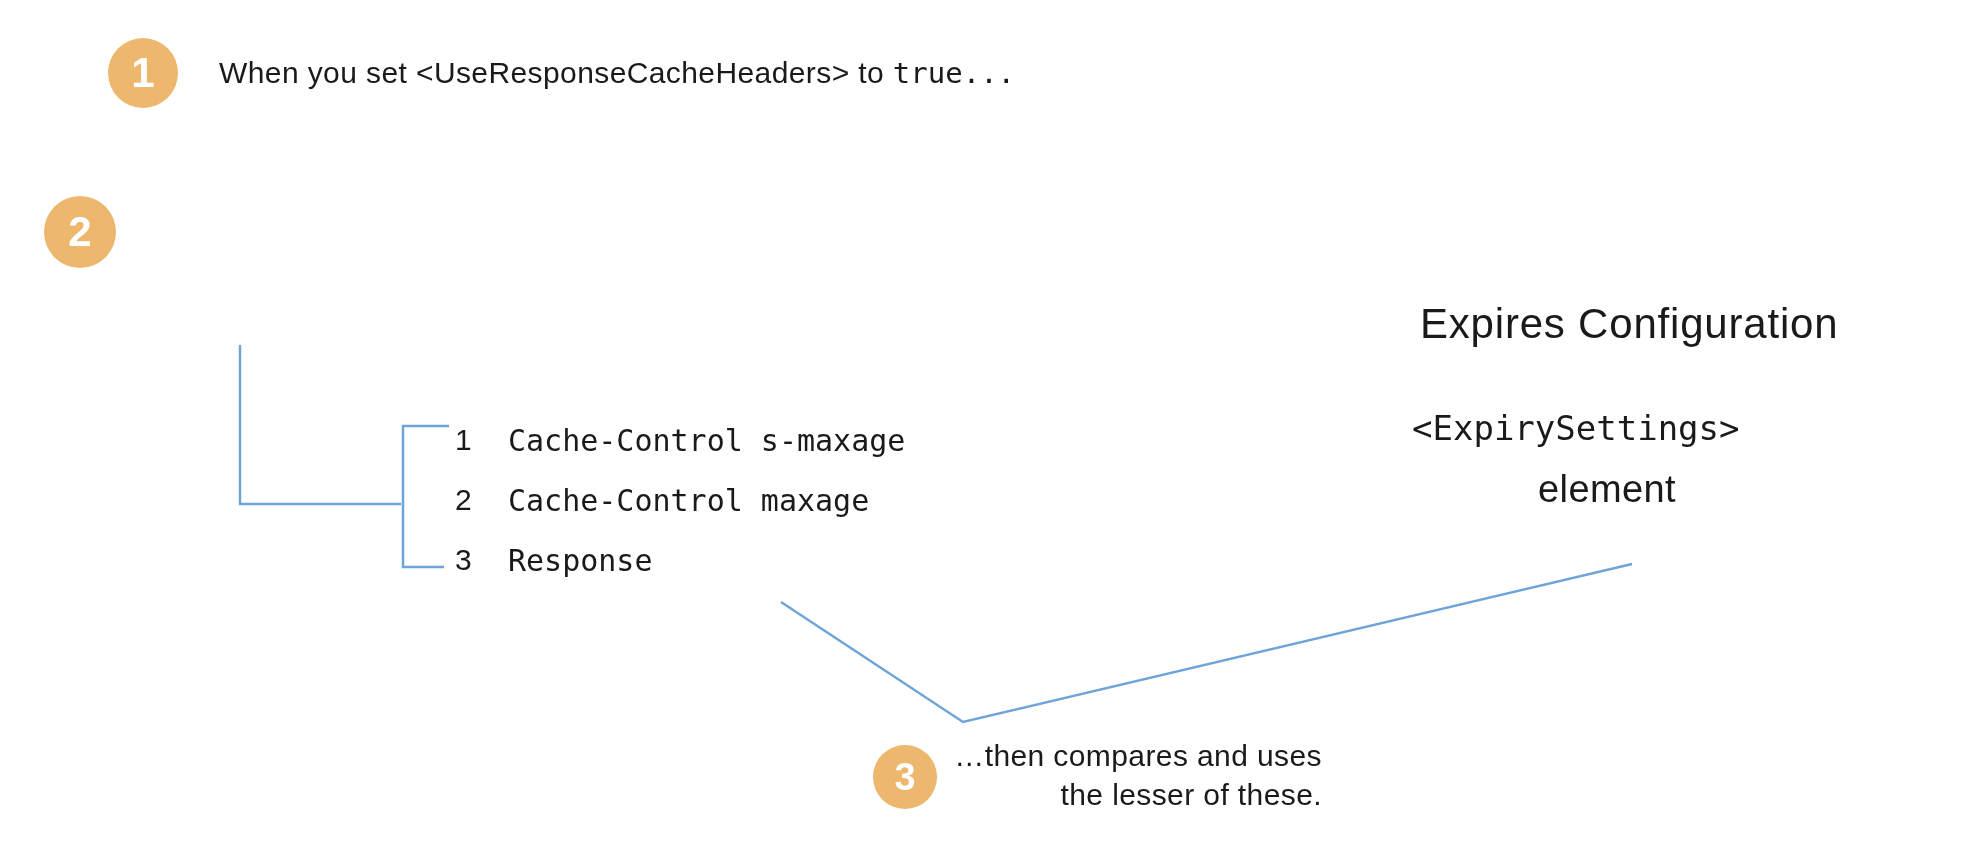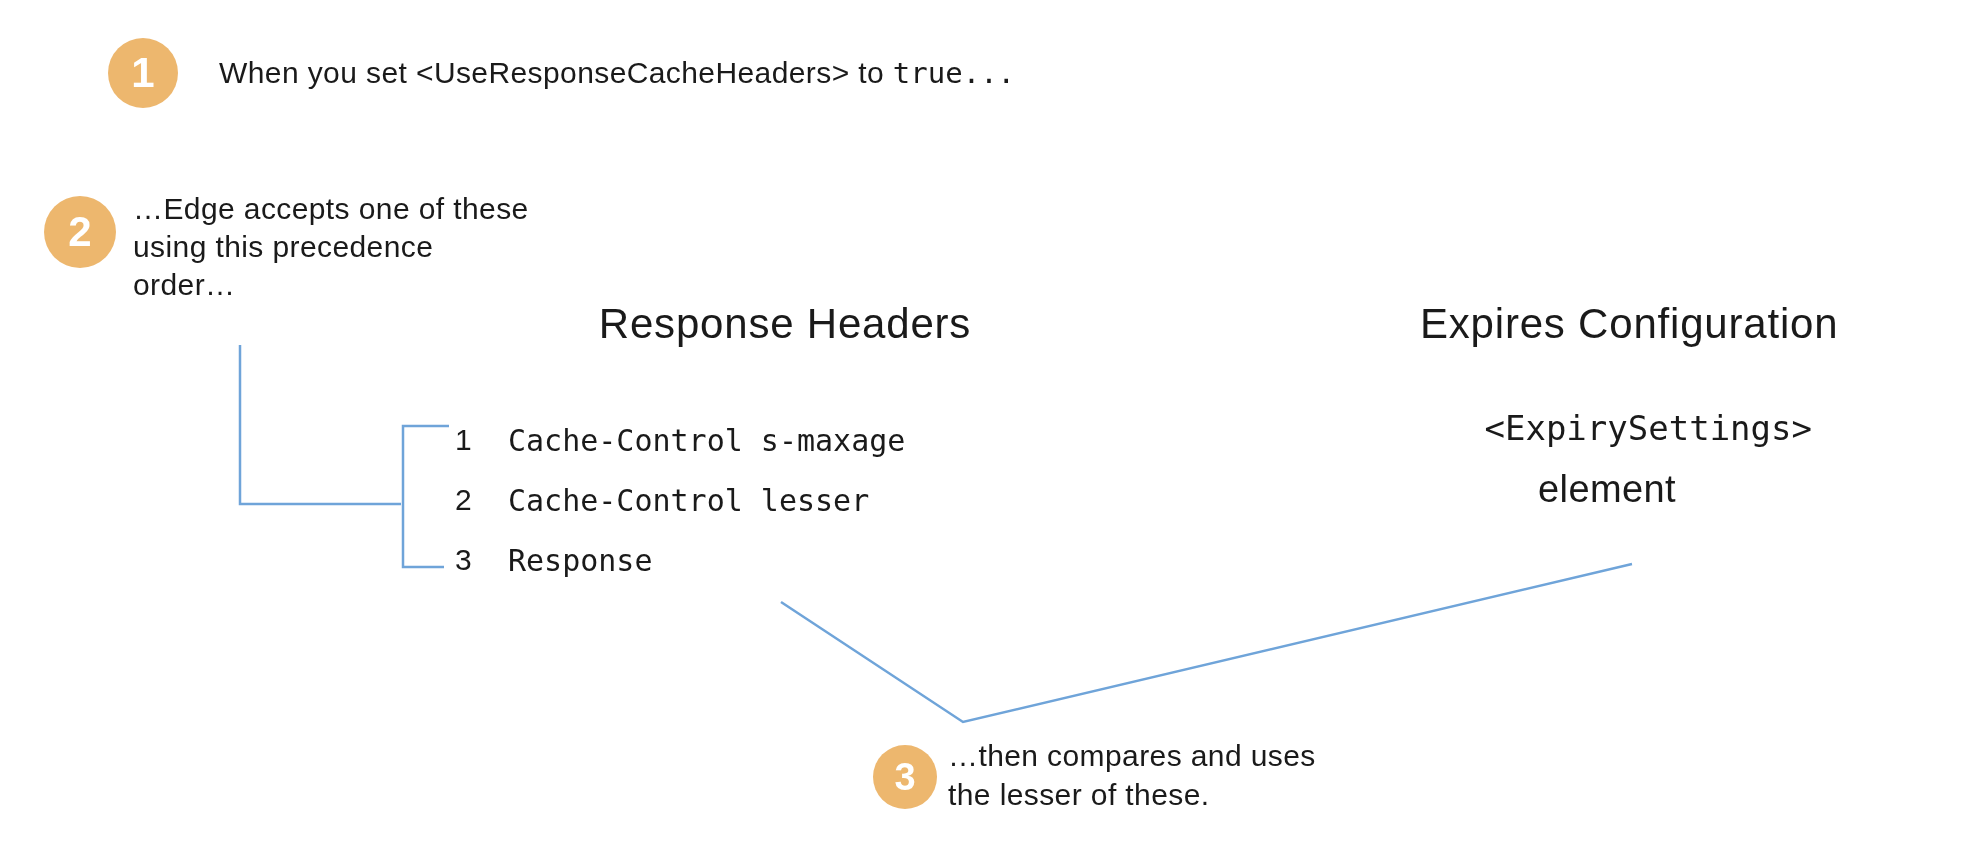--- a/index.html
+++ b/index.html
@@ -88,35 +88,35 @@
   .code-row .code {
     font-family: "DejaVu Sans Mono", monospace;
     font-size: 30px;
     margin-left: 23px;
     white-space: nowrap;
   }
 
   .expiry {
     position: absolute;
     left: 1412px; top: 408px; width: 400px;
-    text-align: right;
+    text-align: left;
     font-family: "DejaVu Sans Mono", monospace;
     font-size: 34px;
     white-space: nowrap;
   }
   .element-label {
     position: absolute;
     left: 1412px; top: 468px; width: 390px;
     text-align: center;
     font-size: 38px;
     letter-spacing: 0.4px;
   }
   .step3-text {
     left: 948px; top: 736px; width: 374px;
-    text-align: left;
+    text-align: right;
     line-height: 39px;
   }
 </style>
 </head>
 <body>
 
 <div class="canvas">
 
   <svg class="lines" viewBox="0 0 1966 858">
     <polyline points="240,345 240,504 401,504"></polyline>
@@ -125,37 +125,31 @@
   </svg>
 
   <div class="badge badge1">
     <span>1</span>
   </div>
   <div class="txt step1-text"><span>When you set &lt;UseResponseCacheHeaders&gt; to </span><span class="mono">true...</span></div>
 
   <div class="badge badge2">
     <span>2</span>
   </div>
-  <div class="txt step2-text">
-    <div>…Edge accepts one of these</div>
-    <div>using this precedence</div>
-    <div>order…</div>
-  </div>
 
-  <div class="heading rh">Response Headers</div>
   <div class="heading pc">Expires Configuration</div>
 
   <div class="code-list">
     <div class="code-row">
       <span class="rank">1</span>
       <span class="code">Cache-Control s-maxage</span>
     </div>
     <div class="code-row">
       <span class="rank">2</span>
-      <span class="code">Cache-Control lesser</span>
+      <span class="code">Cache-Control maxage</span>
     </div>
     <div class="code-row">
       <span class="rank">3</span>
       <span class="code">Response</span>
     </div>
   </div>
 
   <div class="expiry">&lt;ExpirySettings&gt;</div>
   <div class="element-label">element</div>
 

